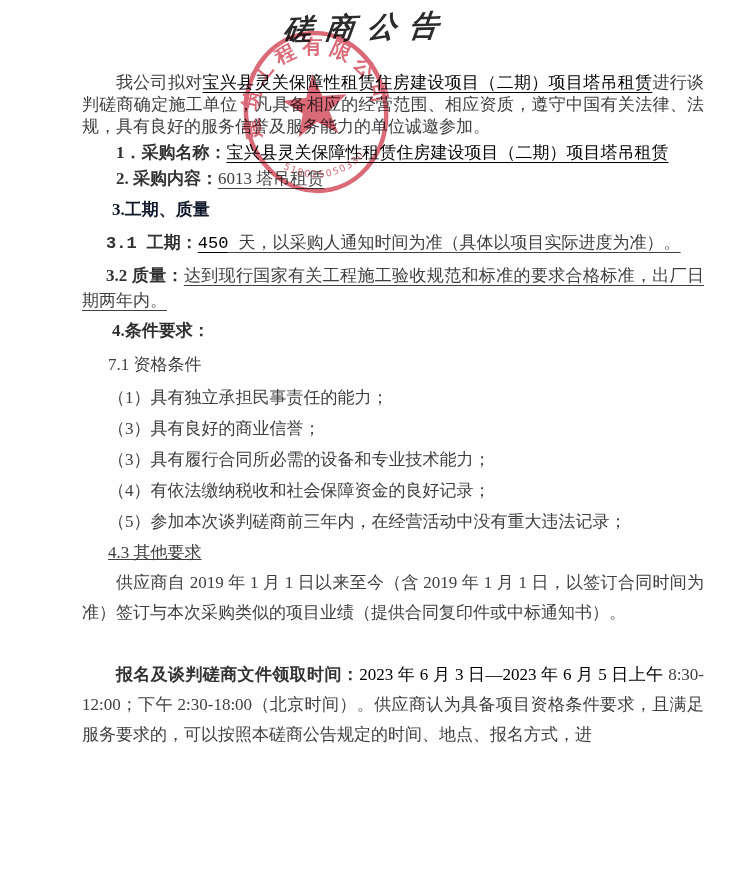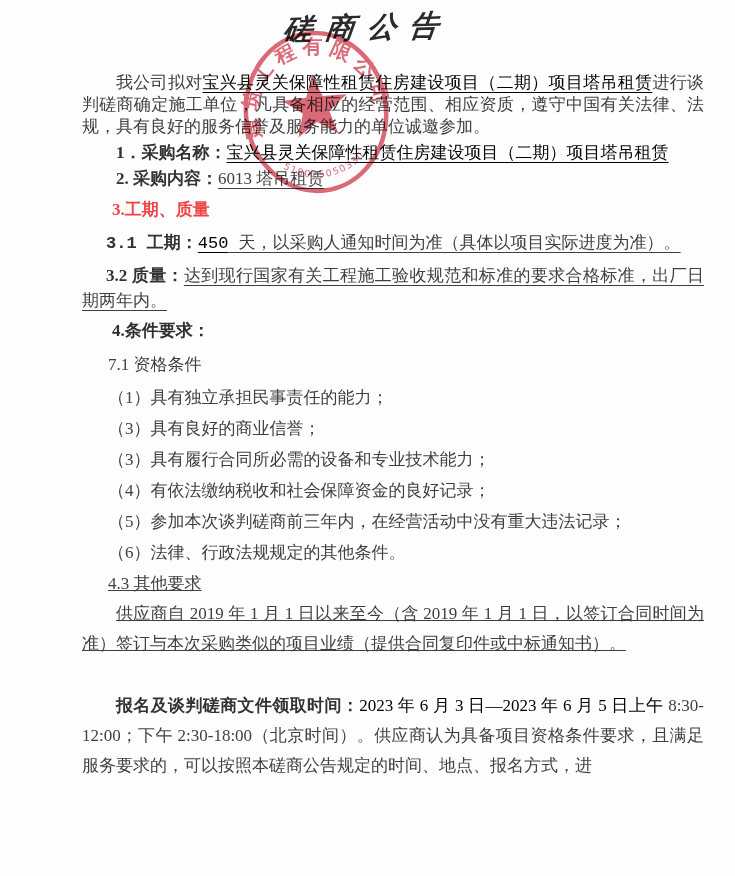--- a/index.html
+++ b/index.html
@@ -22,30 +22,30 @@
     color:#2b2b2b;
     letter-spacing:13px;
     transform:rotate(-1.5deg) skewX(-8deg);
     font-style:italic;
   }
   .intro { margin-top:24px; line-height:22px; text-indent:34px; text-align:justify; }
   .num-item { margin-top:4px; padding-left:34px; line-height:22px; }
   .label-b { font-weight:bold; color:#323232; }
   .u { text-decoration:underline; text-underline-offset:4px; text-decoration-thickness:1px; }
   .lt { color:#000000; }
-  .h3 { margin-top:9px; padding-left:30px; font-weight:bold; color:#ef4444; line-height:22px; }
+  .h3 { margin-top:9px; padding-left:30px; font-weight:bold; color:#0f172a; line-height:22px; }
   .sub31 { margin-top:11px; text-indent:24px; line-height:24px;font-family:Liberation Mono, monospace; }
   .sub32 { margin-top:7px; text-indent:24px; line-height:25px; text-align:justify; }
   .h4 { margin-top:7px; padding-left:30px; font-weight:bold; color:#2f2f2f; line-height:22px; }
   .h41 { margin-top:12px; padding-left:26px; line-height:22px; }
   .conds { margin-top:11px; }
   .cond { padding-left:26px; line-height:22px; margin-bottom:9px; }
   .sub42 { margin-top:1px; text-indent:26px; line-height:30px; text-align:justify; }
   .h43 { margin-top:5px; padding-left:26px; line-height:22px;text-decoration:underline; }
-  .body43 { margin-top:4px; text-indent:34px; line-height:30px; text-align:justify;text-decoration:underline; }
+  .body43 { margin-top:4px; text-indent:34px; line-height:30px; text-align:justify; }
   .reg { margin-top:32px; text-indent:34px; line-height:30px; text-align:justify; }
   .stamp {
     position:absolute; left:233px; top:24px;
     width:166px; height:176px;
     opacity:0.82;
     mix-blend-mode:multiply;
     transform:rotate(-6deg);
     pointer-events:none;
   }
 </style>
@@ -74,21 +74,20 @@
     <p class="h4">4.条件要求：</p>
 
     <p class="h41">7.1 资格条件</p>
 
     <div class="conds">
       <p class="cond">（1）具有独立承担民事责任的能力；</p>
       <p class="cond">（3）具有良好的商业信誉；</p>
       <p class="cond">（3）具有履行合同所必需的设备和专业技术能力；</p>
       <p class="cond">（4）有依法缴纳税收和社会保障资金的良好记录；</p>
       <p class="cond">（5）参加本次谈判磋商前三年内，在经营活动中没有重大违法记录；</p>
-      <p class="cond">（6）法律、行政法规规定的其他条件。</p>
     </div>
 
 
     <p class="h43">4.3 其他要求</p>
 
     <p class="body43">供应商自 2019 年 1 月 1 日以来至今（含 2019 年 1 月 1 日，以签订合同时间为准）签订与本次采购类似的项目业绩（提供合同复印件或中标通知书）。</p>
 
     <p class="reg"><span class="label-b">报名及谈判磋商文件领取时间：</span><span class="lt">2023 年 6 月 3 日—2023 年 6 月 5 日上午</span><span> 8:30-12:00；下午 2:30-18:00（北京时间）。供应商认为具备项目资格条件要求，且满足服务要求的，可以按照本磋商公告规定的时间、地点、报名方式，进</span></p>
 
   </div>

